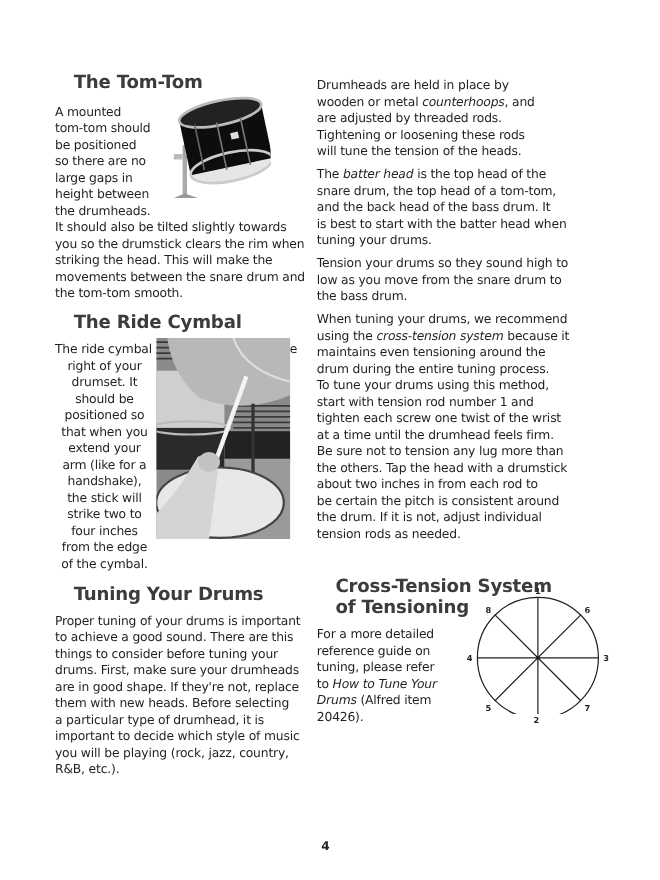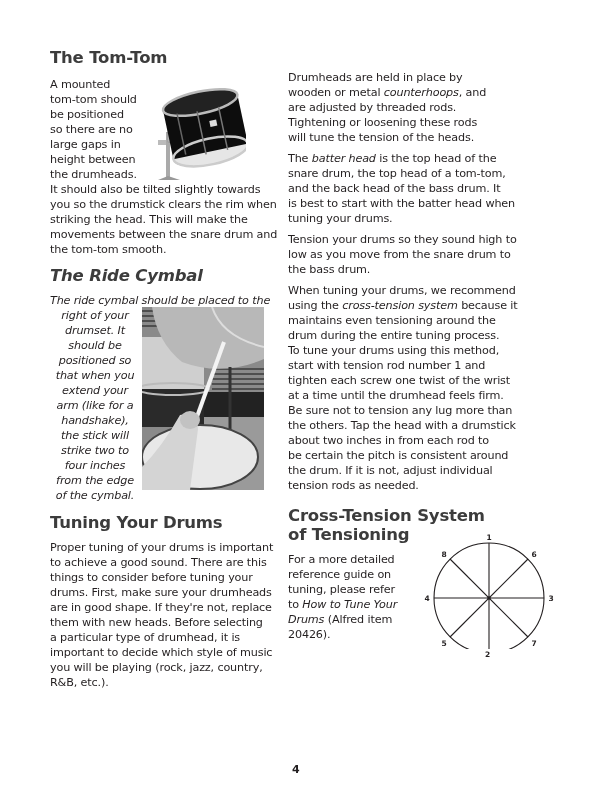--- a/index.html
+++ b/index.html
@@ -5,31 +5,31 @@
     html, body { margin: 0; padding: 0; }
     body {
       width: 600px; height: 800px; background: #ffffff; position: relative; overflow: hidden;
       font-family: "Liberation Sans", "DejaVu Sans", sans-serif; color: #231f20;
     }
     .page { position: absolute; left: 0; top: 0; width: 600px; height: 800px; }
     .col-left { position: absolute; left: 50px; top: 44px; width: 225px; }
     .col-right { position: absolute; left: 288px; top: 70px; width: 260px; }
     h2 {
       font-family: "DejaVu Sans", sans-serif; font-weight: bold; font-size: 16.5px;
-      color: #3c3c3c; margin: 0; letter-spacing: -0.2px; line-height: 19px;
+      color: #3c3c3c; margin: 17px; letter-spacing: -0.2px; line-height: 19px;
     }
     p {
       font-family: "DejaVu Sans", sans-serif; font-size: 11.2px; line-height: 15px;
       margin: 0; color: #231f20; letter-spacing: -0.15px;
     }
     .sec-tomtom { position: absolute; left: 0; top: 4px; width: 230px; }
     .sec-tomtom h2 { margin-bottom: 10px; }
     .tomtom-img { position: absolute; left: 100px; top: 32px; width: 96px; height: 100px; }
     .tomtom-narrow { width: 100px; }
-    .sec-ride { position: absolute; left: 0; top: 222px; width: 230px; font-style: italic; }
+    .sec-ride { position: absolute; left: 0; top: 222px; width: 230px; }
     .sec-ride h2 { margin-bottom: 8px; }
     .ride-img { position: absolute; left: 92px; top: 41px; width: 122px; height: 183px; overflow: hidden; }
     .ride-narrow { width: 90px; text-align: center; }
     .sec-tuning { position: absolute; left: 0; top: 469px; width: 232px; }
     .sec-tuning h2 { margin-bottom: 8px; }
     .rp { margin-bottom: 6px; }
     .sec-cross { position: absolute; left: 0; top: 436px; width: 270px; }
     .sec-cross h2 { margin-bottom: 8px; }
     .cross-text { width: 110px; }
     .diagram { position: absolute; left: 128px; top: 28px; width: 145px; height: 115px; }

